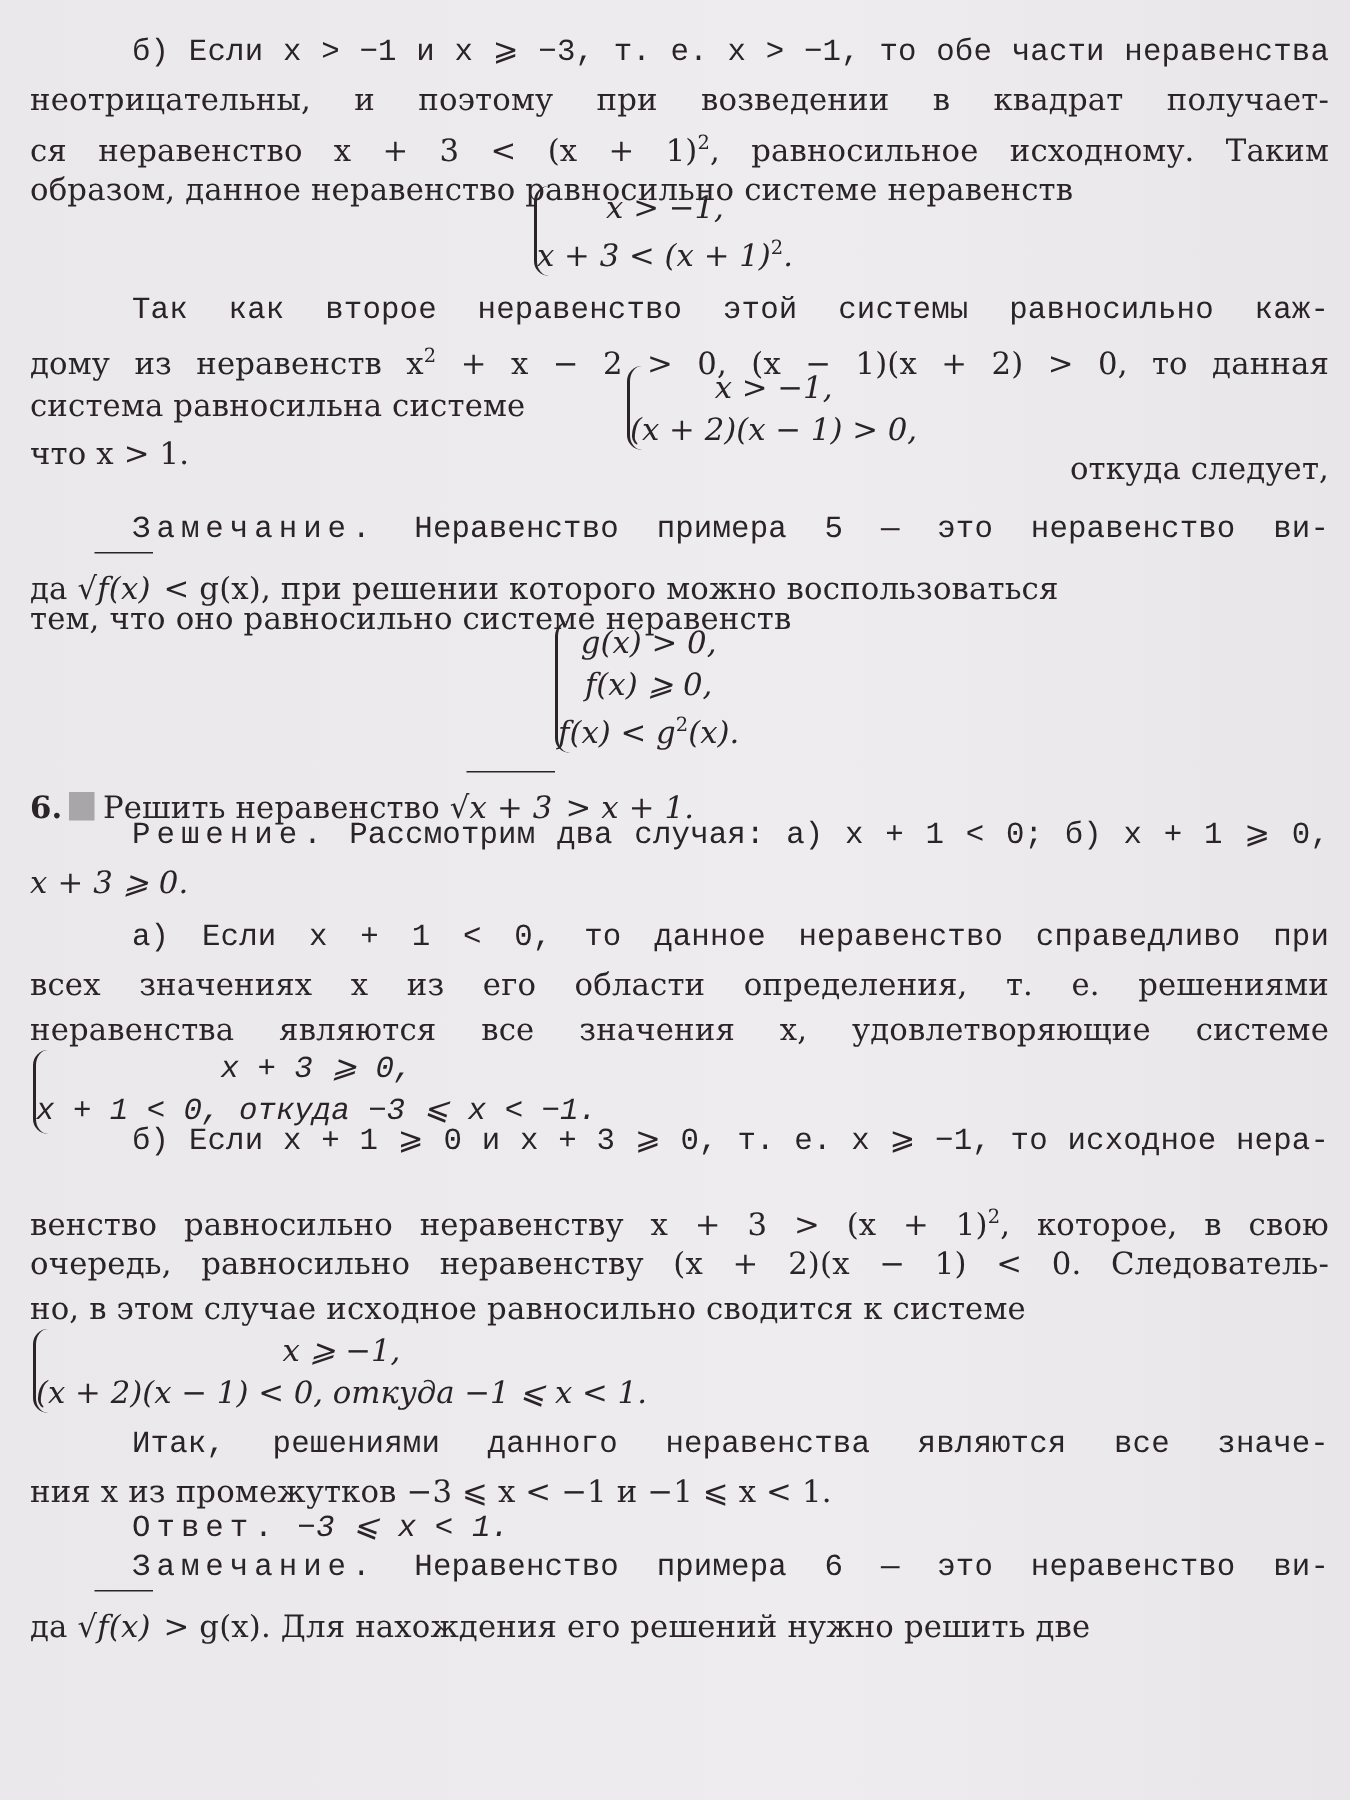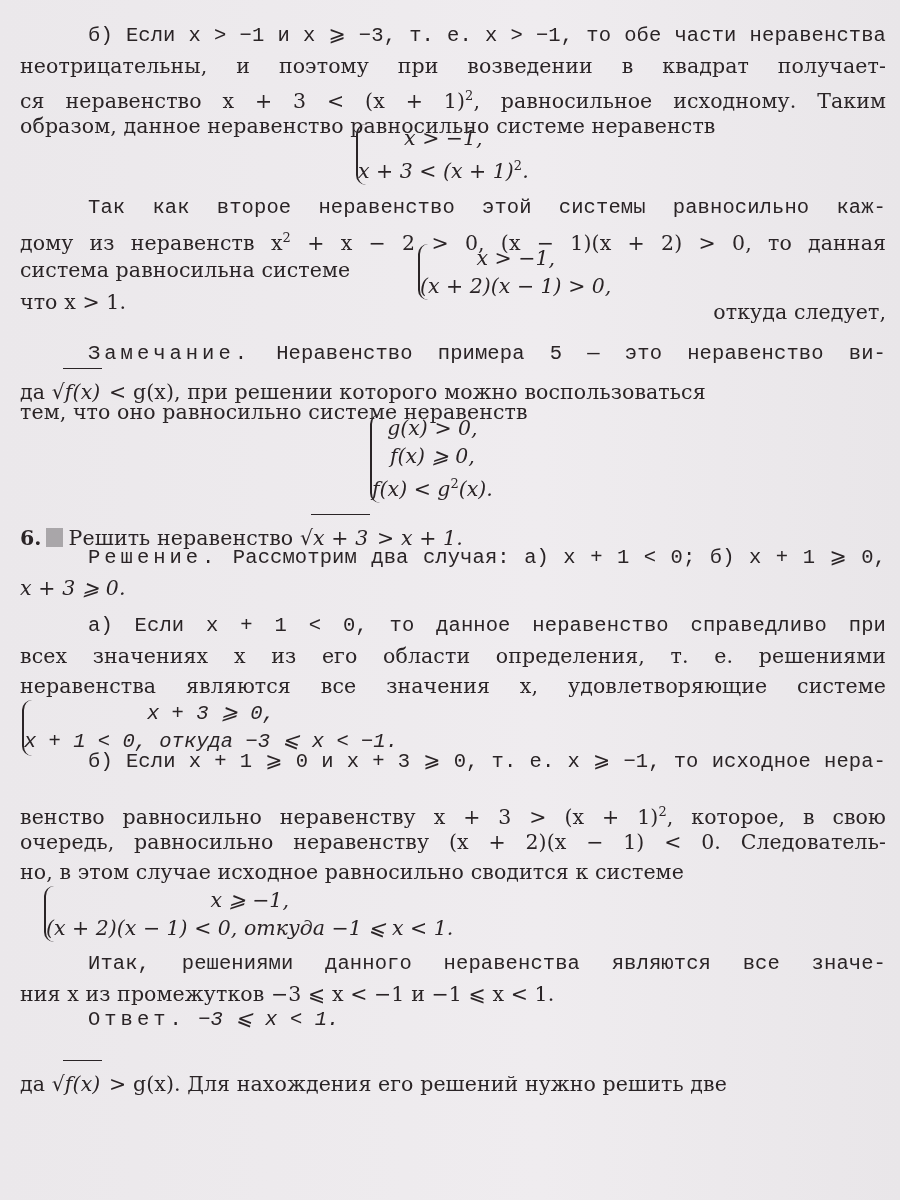--- a/index.html
+++ b/index.html
@@ -82,24 +82,25 @@
   <div class="line just" style="top:672px">неравенства являются все значения x, удовлетворяющие системе</div>
   <div class="sys" style="left:22px; top:700px;font-family:Liberation Mono, monospace;">
     <span class="r">x + 3 ⩾ 0,</span>
     <span class="r">x + 1 &lt; 0,  откуда −3 ⩽ x &lt; −1.</span>
   </div>
 
   <div class="line ind just" style="top:748px">б) Если x + 1 ⩾ 0 и x + 3 ⩾ 0, т. е. x ⩾ −1, то исходное нера-</div>
   <div class="line just" style="top:798px"><span>венство равносильно неравенству x + 3 &gt; (x + 1)</span><span class="sup">2</span><span>, которое, в свою</span></div>
   <div class="line just" style="top:828px">очередь, равносильно неравенству (x + 2)(x − 1) &lt; 0. Следователь-</div>
   <div class="line" style="top:858px">но, в этом случае исходное равносильно сводится к системе</div>
-  <div class="sys" style="left:22px; top:886px;margin-left:22px;">
+  <div class="sys" style="left:22px; top:886px;">
     <span class="r">x ⩾ −1,</span>
     <span class="r">(x + 2)(x − 1) &lt; 0,  откуда −1 ⩽ x &lt; 1.</span>
   </div>
 
   <div class="line ind just" style="top:950px">Итак, решениями данного неравенства являются все значе-</div>
   <div class="line" style="top:980px">ния x из промежутков −3 ⩽ x &lt; −1 и −1 ⩽ x &lt; 1.</div>
   <div class="line ind" style="top:1006px"><span class="sp">Ответ.</span> <span class="m">−3 ⩽ x &lt; 1.</span></div>
 
+  <div class="line ind just" style="top:1032px"><span class="sp">Замечание.</span> <span>Неравенство примера 6 — это неравенство ви-</span></div>
   <div class="line" style="top:1060px"><span>да</span> <span class="rad">√</span><span class="sqrt m">f(x)</span> <span>&gt; g(x). Для нахождения его решений нужно решить две</span></div>
 
 </div>
 
 </body></html>

